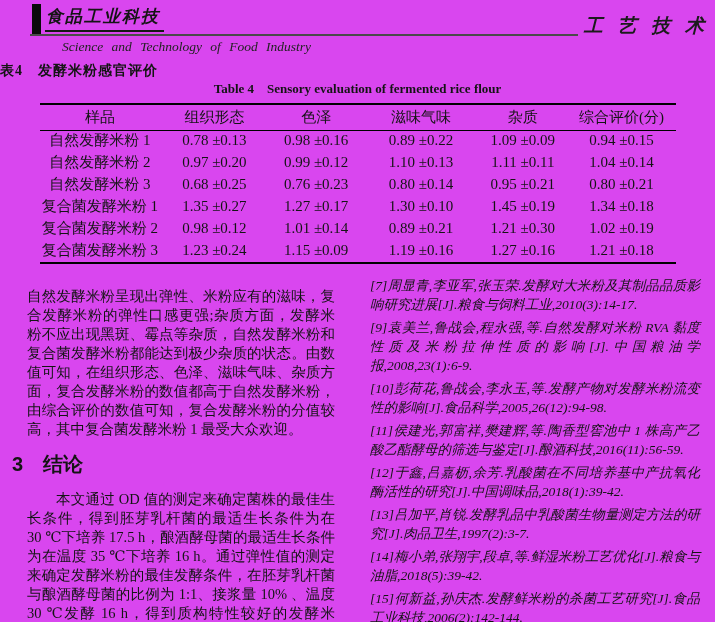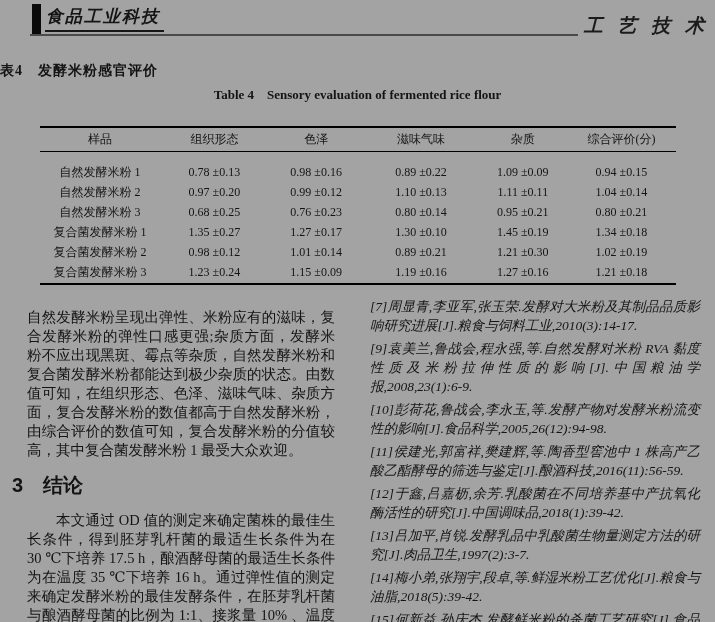--- a/index.html
+++ b/index.html
@@ -1,19 +1,19 @@
 <!DOCTYPE html>
 <html><head>
 <meta charset="utf-8">
 <style>
   html,body{margin:0;padding:0;background:#e8e8e8;}
   .page{
     position:relative;
     width:715px;height:622px;
-    background:#a3a3a3;
+    background:#d946ef;
     overflow:hidden;
     font-family:"Liberation Serif","DejaVu Serif",serif;
     color:#141414;
   }
   
   .masthead{position:relative;height:60px;}
   .masthead-bar{position:absolute;left:32px;top:4px;width:9px;height:30px;background:#0a0a0a;}
   .logo-zh{
     position:absolute;left:45px;top:5px;
     font-size:17px;font-weight:bold;font-style:italic;
@@ -28,35 +28,35 @@
     white-space:nowrap;color:#222;
   }
   .section-tag{
     position:absolute;right:6px;top:13px;
     font-size:19px;font-weight:bold;font-style:italic;
     letter-spacing:5px;white-space:nowrap;color:#1b1b1b;text-align:right;
   }
   
   .table-block{margin-top:2px;}
   .cap-zh{text-align:left;font-weight:bold;font-size:14px;letter-spacing:1px;}
-  .cap-en{text-align:center;font-weight:bold;font-size:13px;margin-top:6px;}
+  .cap-en{text-align:center;font-weight:bold;font-size:13px;margin-top:0;}
   table.sensory{
-    width:636px;margin:22px auto 0 auto;
+    width:636px;margin:5px auto 0 auto;
     border-collapse:collapse;
     border-top:2.5px solid #000;
     border-bottom:2.5px solid #000;
-    font-size:12px;
+    font-size:15px;
   }
   table.sensory th{
     font-weight:normal;
     border-bottom:1.5px solid #000;
     padding:3px 0 3px 0;text-align:center;white-space:nowrap;
   }
   table.sensory td{padding:1.5px 0;text-align:center;white-space:nowrap;}
-  table.sensory tr.first td{padding-top:12px;}
+  table.sensory tr.first td{padding-top:0;}
   
   .columns{
     display:flex;gap:16px;
     padding:8px 11px 0 12px;
   }
   .col{width:340px;font-size:14.5px;line-height:19px;text-align:justify;}
   .col p{margin:15px;}
   .conclusion-heading{
     font-size:20px;font-weight:bold;
     margin:3px 0 3px 0;line-height:21px;
@@ -72,20 +72,21 @@
 </style>
 </head>
 <body>
 
 <div class="page">
 
   <div class="masthead">
     <div class="masthead-bar"></div>
     <div class="logo-zh">食品工业科技</div>
     <div class="head-rule"></div>
+    <div class="journal-en">Science and Technology of Food Industry</div>
     <div class="section-tag">工 艺 技 术</div>
   </div>
 
   <div class="table-block">
     <div class="cap-zh">表4　发酵米粉感官评价</div>
     <div class="cap-en">Table 4　Sensory evaluation of fermented rice flour</div>
     <table class="sensory">
       <colgroup>
         <col style="width:19%">
           <col style="width:17%">

